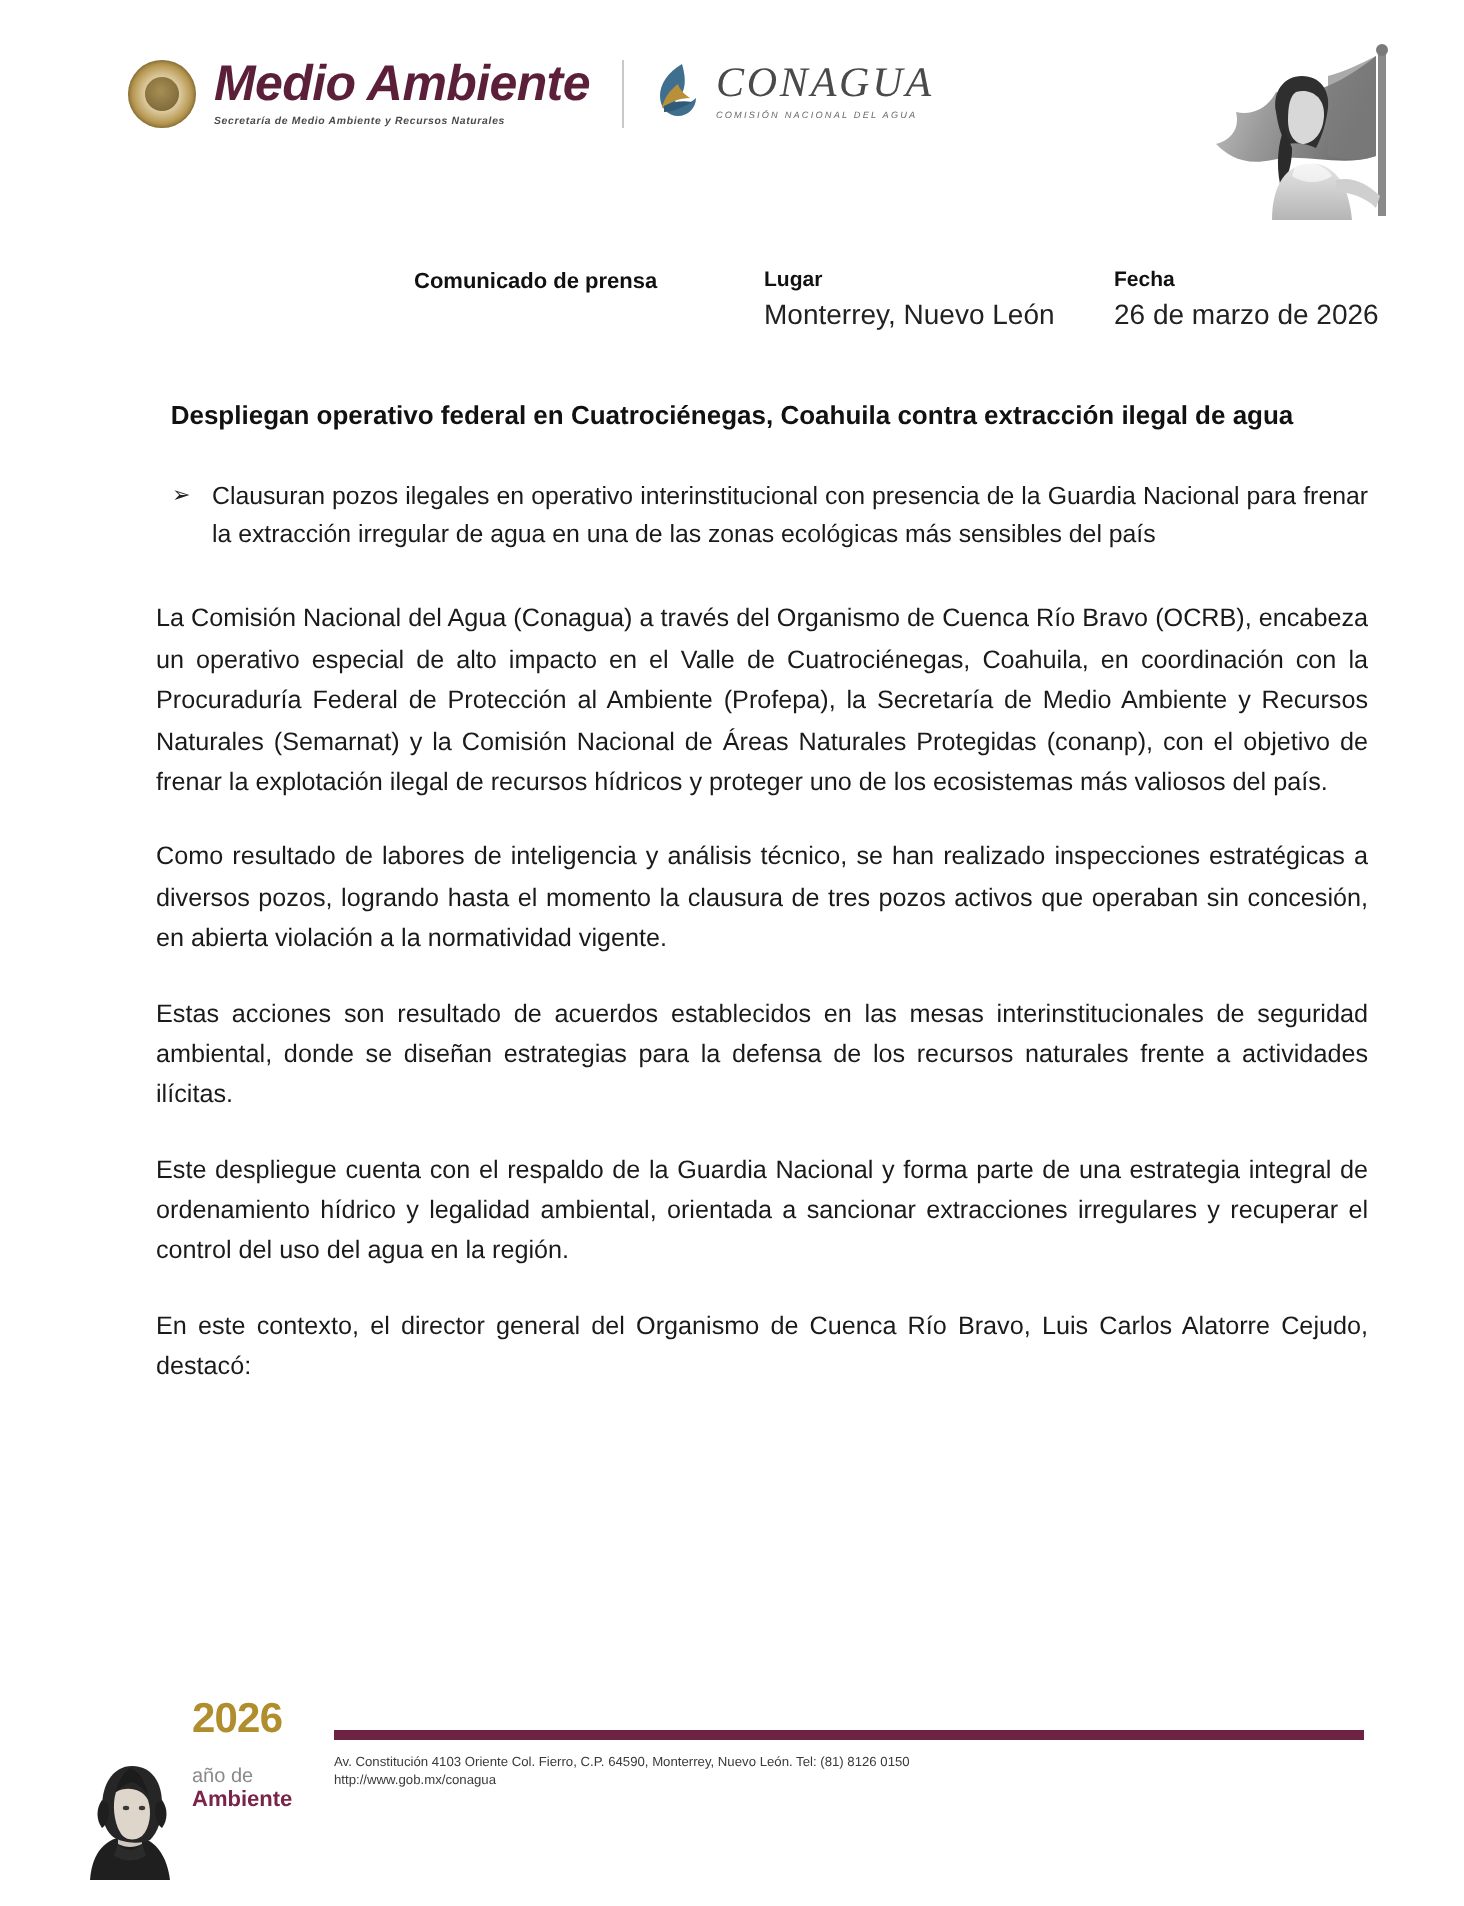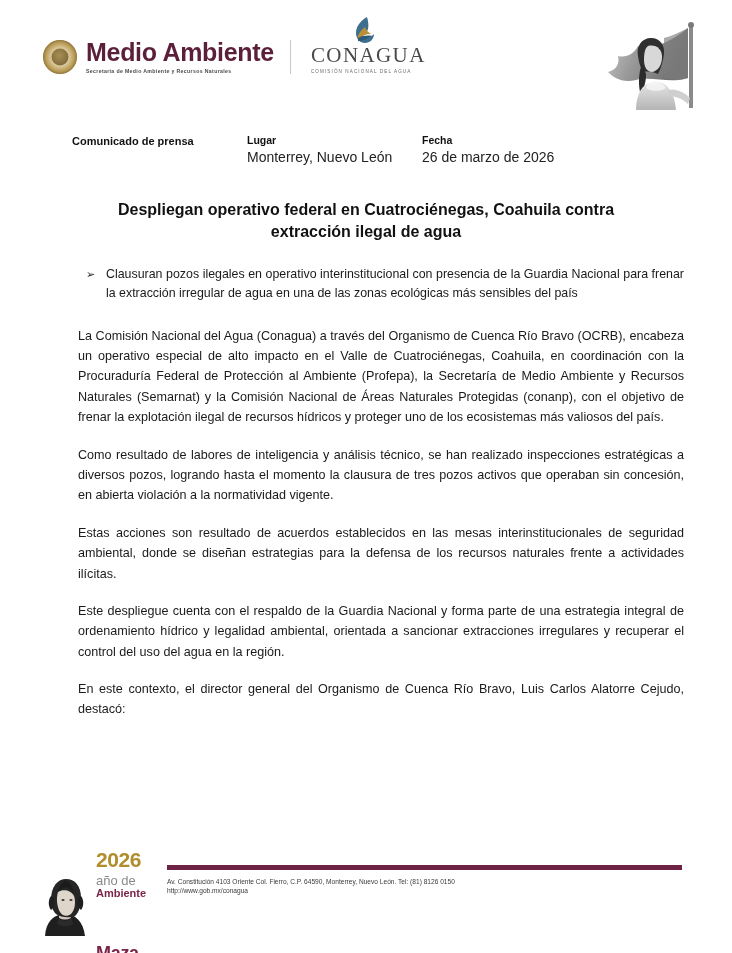--- a/index.html
+++ b/index.html
@@ -24,23 +24,24 @@
   }
 
   
   .header {
     position: relative;
     padding: 30px 0 0 0;
     height: 96px;
   }
   .logo-row {
     display: flex;
-    align-items: flex-end;
-    padding-left: 43px;
+    align-items: flex-start;
+    padding-left: 64px;
     height: 44px;
+    font-style: italic;
   }
   .seal {
     width: 34px;
     height: 34px;
     flex: 0 0 34px;
     border-radius: 50%;
     background:
       radial-gradient(circle at 50% 50%, #f0e4c8 0%, #d9c79a 38%, #b99a55 60%, #8f7436 78%, #6d5626 100%);
     position: relative;
     box-shadow: inset 0 0 2px rgba(80,60,20,.6);
@@ -78,21 +79,20 @@
   .logo-sep {
     width: 1px;
     height: 34px;
     background: #c9c9c9;
     margin: 0 14px 0 16px;
     flex: 0 0 1px;
   }
   .conagua-mark {
     display: flex;
     align-items: center;
-    flex-direction: column;
   }
   .conagua-glyph {
     width: 26px;
     height: 30px;
     flex: 0 0 26px;
     position: relative;
   }
   .conagua-block {
     margin-left: 6px;
   }
@@ -119,20 +119,21 @@
     width: 126px;
     height: 88px;
   }
 
   
   .meta-row {
     display: flex;
     padding-left: 72px;
     margin-top: 8px;
     font-size: 10.5px;
+    justify-content: flex-end;
   }
   .meta-kicker {
     width: 175px;
     font-weight: bold;
     font-size: 11px;
     color: #111;
     padding-top: 1px;
   }
   .meta-col {
     width: 175px;
@@ -146,21 +147,21 @@
   .meta-value {
     font-size: 14px;
     color: #222;
   }
 
   
   .headline {
     margin: 34px auto 0 auto;
     width: 578px;
     text-align: center;
-    font-size: 16px;
+    font-size: 13px;
     font-weight: bold;
     line-height: 1.38;
     color: #111;
   }
 
   
   .bullets {
     margin: 22px 0 0 0;
     padding: 0 48px 0 86px;
   }
@@ -227,23 +228,23 @@
     line-height: 1;
   }
   .maza-year {
     font-size: 21px;
     font-weight: bold;
     color: #b08d2d;
     letter-spacing: -0.4px;
     line-height: 1;
   }
   .maza-anio {
-    font-size: 13px;
+    font-size: 10px;
     color: #8a8a8a;
-    margin-top: 4px;
+    margin-top: 14px;
   }
   .maza-name1 {
     font-size: 11px;
     font-weight: bold;
     color: #7a2548;
     margin-top: 1px;
     line-height: 1.05;
   }
   .maza-name2 {
     font-size: 18px;

